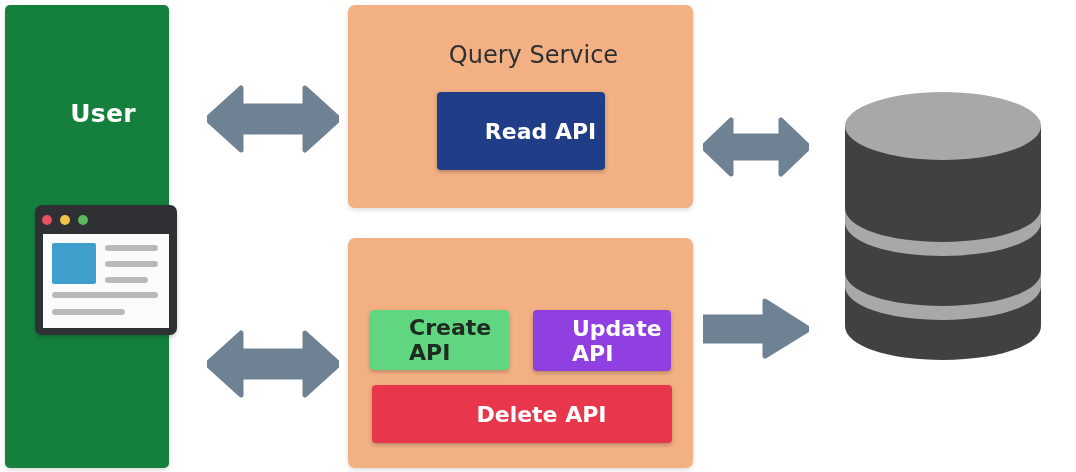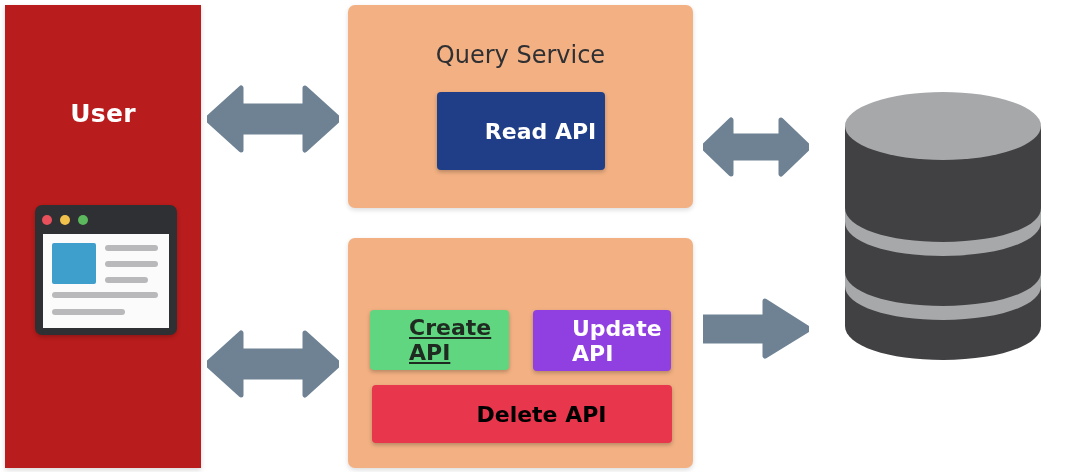--- a/index.html
+++ b/index.html
@@ -17,24 +17,24 @@
     height: 472px;
     background: #ffffff;
     overflow: hidden;
   }
 
   
   .ui-panel {
     position: absolute;
     left: 5px;
     top: 5px;
-    width: 196px;
+    width: 164px;
     height: 463px;
-    background: #b91c1c;
-    border-radius: 0;
+    background: #15803d;
+    border-radius: 5px;
     box-shadow: 0 2px 5px rgba(0,0,0,0.16);
   }
   .ui-title {
     position: absolute;
     left: 0;
     top: 86px;
     width: 196px;
     text-align: center;
     color: #ffffff;
     font-size: 25px;
@@ -112,20 +112,21 @@
   .svc-command { left: 348px; top: 238px; width: 345px; height: 230px; }
 
   .svc-title {
     position: absolute;
     left: 0;
     width: 345px;
     text-align: center;
     color: #2f3033;
     font-size: 24px;
     font-weight: normal;
+    padding-left: 13px;
   }
   .svc-query .svc-title   { top: 36px; }
 
   
   .api-box {
     position: absolute;
     border-radius: 4px;
     display: flex;
     align-items: center;
     justify-content: center;
@@ -133,29 +134,29 @@
     box-shadow: 0 2px 4px rgba(0,0,0,0.25);
     box-sizing: border-box;
     padding-left: 39px;
   }
   .api-read {
     left: 437px; top: 92px; width: 168px; height: 78px;
     background: #1f3e87; color: #ffffff; font-weight: bold;
   }
   .api-create {
     left: 370px; top: 310px; width: 139px; height: 60px;
-    background: #5fd67f; color: #1f2a20; font-weight: bold; text-decoration: underline;
+    background: #5fd67f; color: #1f2a20; font-weight: bold;
   }
   .api-update {
     left: 533px; top: 310px; width: 138px; height: 61px;
     background: #9040e0; color: #ffffff; font-weight: bold;
   }
   .api-delete {
     left: 372px; top: 385px; width: 300px; height: 58px;
-    background: #e8364c; color: #000000; font-weight: bold;
+    background: #e8364c; color: #ffffff; font-weight: bold;
   }
 
   
   .arrow { position: absolute; }
   .arrow svg { display: block; }
 
   .arrow-ui-query   { left: 207px; top: 80px;  }
   .arrow-ui-command { left: 207px; top: 325px; }
   .arrow-query-db   { left: 703px; top: 113px; }
   .arrow-command-db { left: 703px; top: 295px; }

